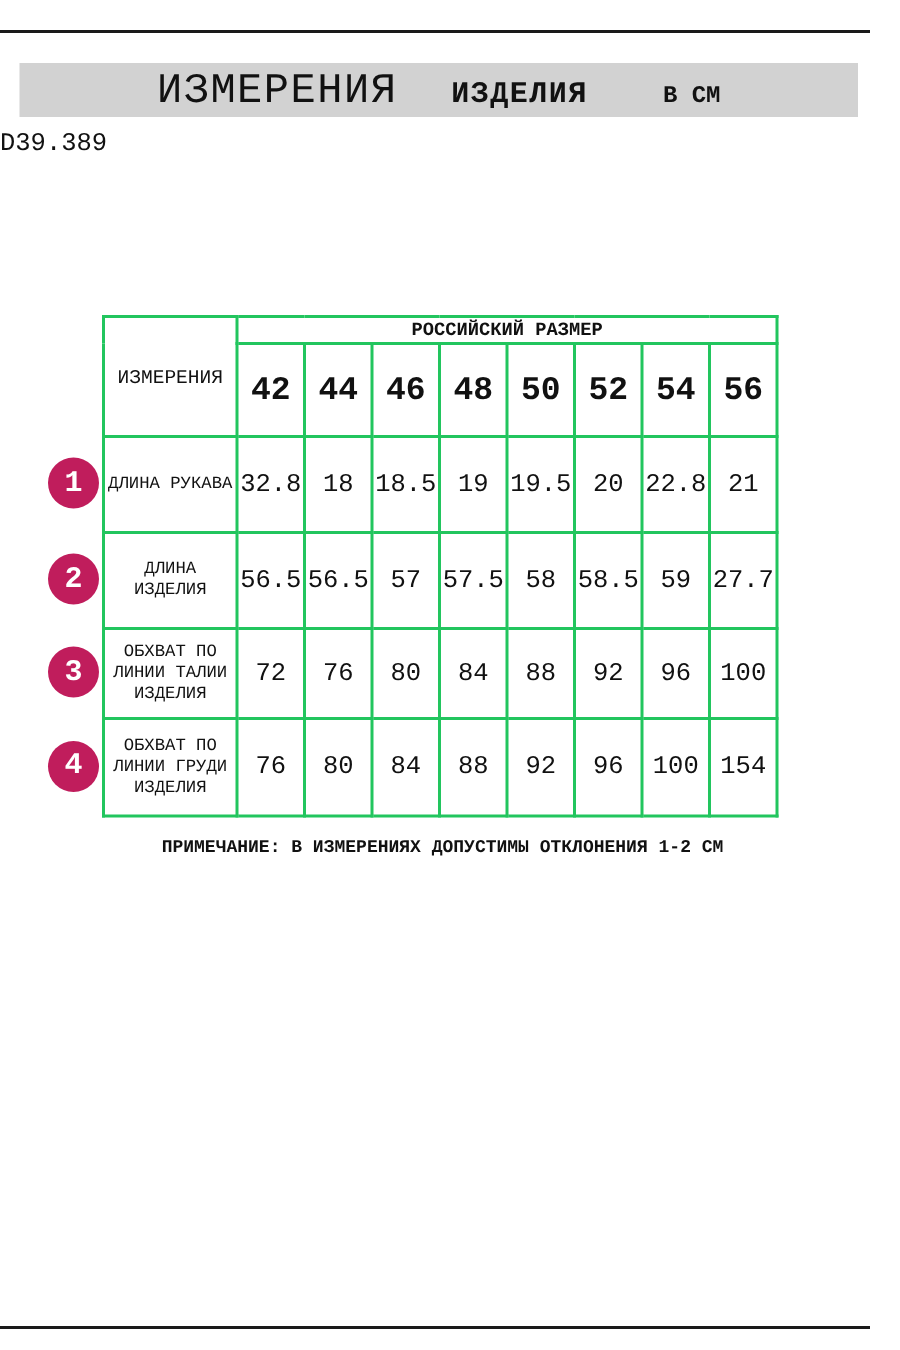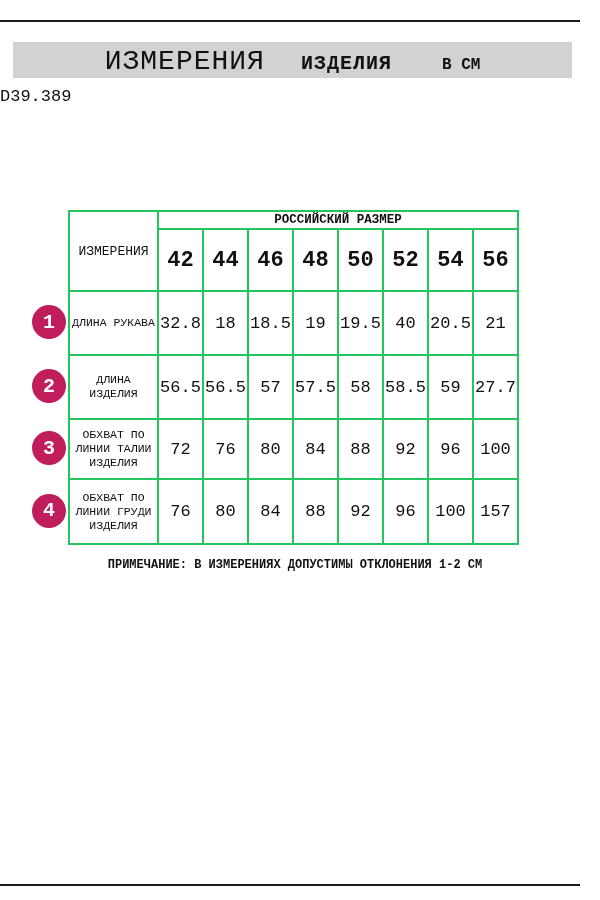--- a/index.html
+++ b/index.html
@@ -99,22 +99,22 @@
           </tr>
       </thead>
       <tbody id="table-body">
           <tr style="height: 64px;">
             <td class="label-cell">ДЛИНА РУКАВА</td>
             <td class="value-cell">32.8</td>
             <td class="value-cell">18</td>
             <td class="value-cell">18.5</td>
             <td class="value-cell">19</td>
             <td class="value-cell">19.5</td>
-            <td class="value-cell">40</td>
-            <td class="value-cell">20.5</td>
+            <td class="value-cell">20</td>
+            <td class="value-cell">22.8</td>
             <td class="value-cell">21</td>
           </tr>
           <tr style="height: 64px; border-radius: 24px;">
             <td class="label-cell">ДЛИНА ИЗДЕЛИЯ</td>
             <td class="value-cell">56.5</td>
             <td class="value-cell">56.5</td>
             <td class="value-cell">57</td>
             <td class="value-cell">57.5</td>
             <td class="value-cell">58</td>
             <td class="value-cell">58.5</td>
@@ -134,21 +134,21 @@
           </tr>
           <tr style="height: 65px;">
             <td class="label-cell">ОБХВАТ ПО ЛИНИИ ГРУДИ ИЗДЕЛИЯ</td>
             <td class="value-cell">76</td>
             <td class="value-cell">80</td>
             <td class="value-cell">84</td>
             <td class="value-cell">88</td>
             <td class="value-cell">92</td>
             <td class="value-cell">96</td>
             <td class="value-cell">100</td>
-            <td class="value-cell">157</td>
+            <td class="value-cell">154</td>
           </tr>
         </tbody>
     </table>
   <div class="row-badge" style="top: 95px; background: rgb(192, 29, 92);">1</div>
       <div class="row-badge" style="top: 159px; background: rgb(192, 29, 92);">2</div>
       <div class="row-badge" style="top: 221px; background: rgb(192, 29, 92);">3</div>
       <div class="row-badge" style="top: 283.5px; background: rgb(192, 29, 92);">4</div>
     </div>
 
   <div class="note">ПРИМЕЧАНИЕ: В ИЗМЕРЕНИЯХ ДОПУСТИМЫ ОТКЛОНЕНИЯ 1-2 СМ</div>

